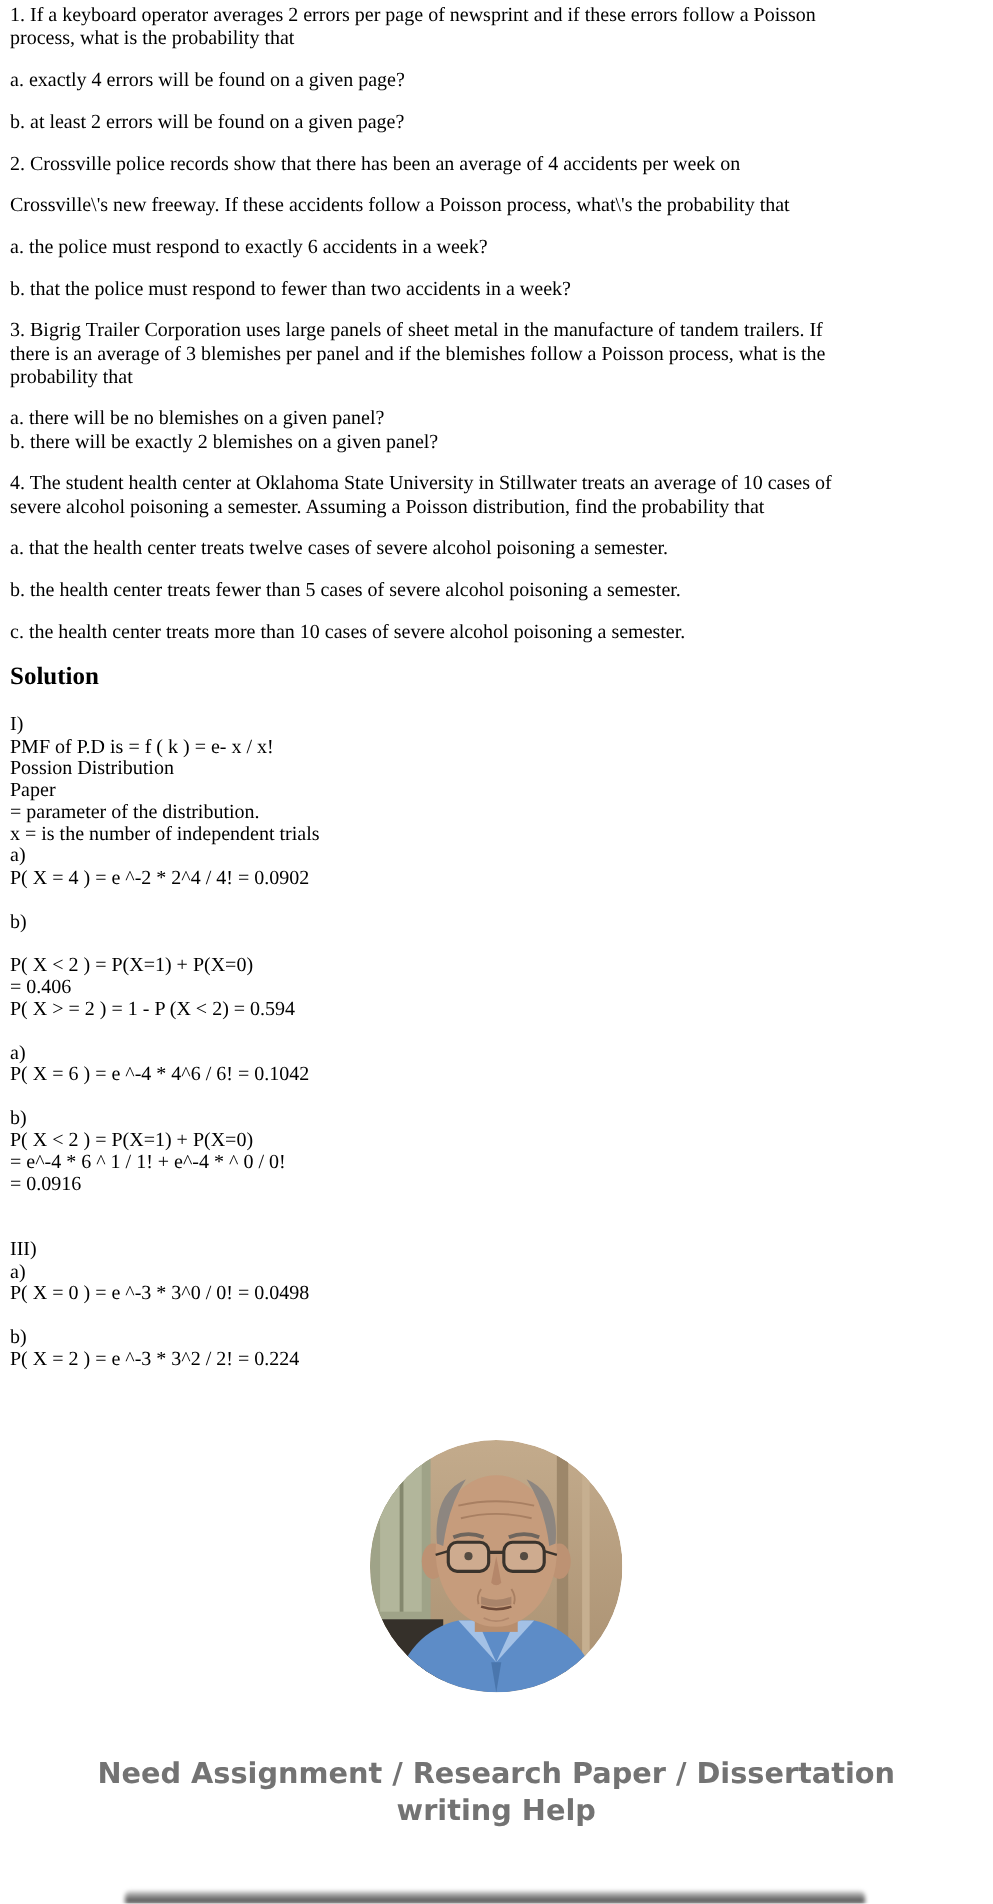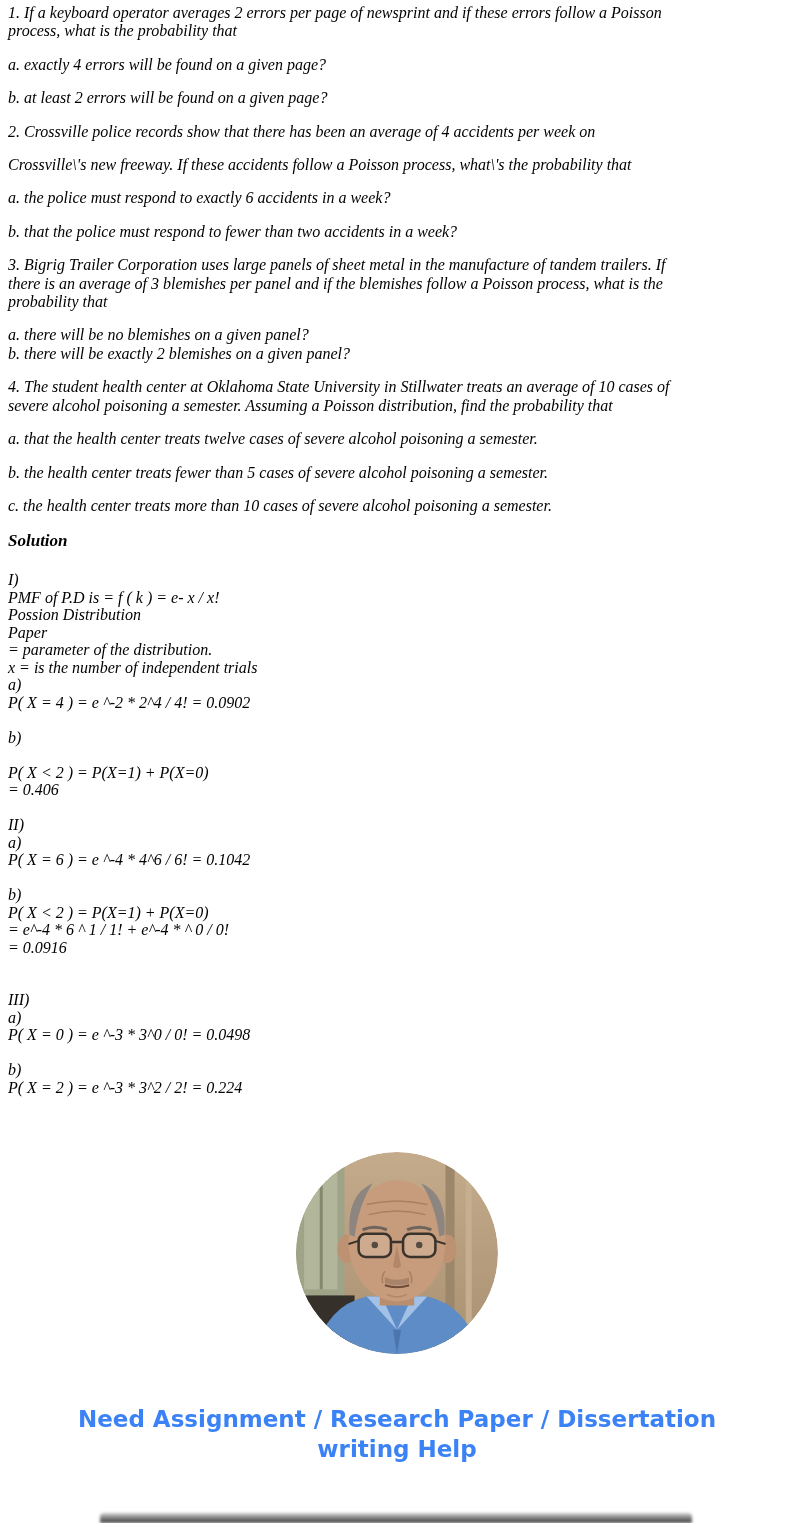--- a/index.html
+++ b/index.html
@@ -15,29 +15,28 @@
   .doc {
     position: absolute;
     top: 0; left: 0;
     width: 694px;
     height: 1117px;
     overflow: hidden;
     box-sizing: border-box;
     padding: 4px 8px 0 8px;
     font-size: 16px;
     line-height: 18.4px;
-    font-style: italic;
   }
   .para {
     margin: 0 0 15px 0;
     white-space: pre-wrap;
   }
   .sol-head {
     font-weight: bold;
-    font-size: 17px;
+    font-size: 20px;
     line-height: 20px;
     margin: 16px 0 20px 0;
   }
   .sol-line {
     line-height: 17.5px;
     min-height: 17.5px;
     white-space: pre-wrap;
   }
   .avatar {
     position: absolute;
@@ -53,21 +52,21 @@
   .footer {
     position: absolute;
     top: 1404px;
     left: 0;
     width: 794px;
     text-align: center;
     font-family: "DejaVu Sans", sans-serif;
     font-weight: bold;
     font-size: 23px;
     line-height: 30px;
-    color: #3b82f6;
+    color: #737373;
   }
   .bottom-strip {
     position: absolute;
     bottom: 0;
     left: 100px;
     width: 592px;
     height: 10px;
     border-radius: 4px 4px 0 0;
     background: linear-gradient(to bottom, rgba(110,110,110,0.35), rgba(35,35,35,0.9));
     filter: blur(1.5px);
@@ -105,22 +104,22 @@
         <div class="sol-line">Paper</div>
         <div class="sol-line">= parameter of the distribution.</div>
         <div class="sol-line">x = is the number of independent trials</div>
         <div class="sol-line">a)</div>
         <div class="sol-line">P( X = 4 ) = e ^-2 * 2^4 / 4! = 0.0902</div>
         <div class="sol-line"></div>
         <div class="sol-line">b)</div>
         <div class="sol-line"></div>
         <div class="sol-line">P( X &lt; 2 ) = P(X=1) + P(X=0)</div>
         <div class="sol-line">= 0.406</div>
+        <div class="sol-line">P( X &gt; = 2 ) = 1 - P (X &lt; 2) = 0.594</div>
         <div class="sol-line"></div>
-        <div class="sol-line">II)</div>
         <div class="sol-line">a)</div>
         <div class="sol-line">P( X = 6 ) = e ^-4 * 4^6 / 6! = 0.1042</div>
         <div class="sol-line"></div>
         <div class="sol-line">b)</div>
         <div class="sol-line">P( X &lt; 2 ) = P(X=1) + P(X=0)</div>
         <div class="sol-line">= e^-4 * 6 ^ 1 / 1! + e^-4 * ^ 0 / 0!</div>
         <div class="sol-line">= 0.0916</div>
         <div class="sol-line"></div>
         <div class="sol-line"></div>
         <div class="sol-line">III)</div>

